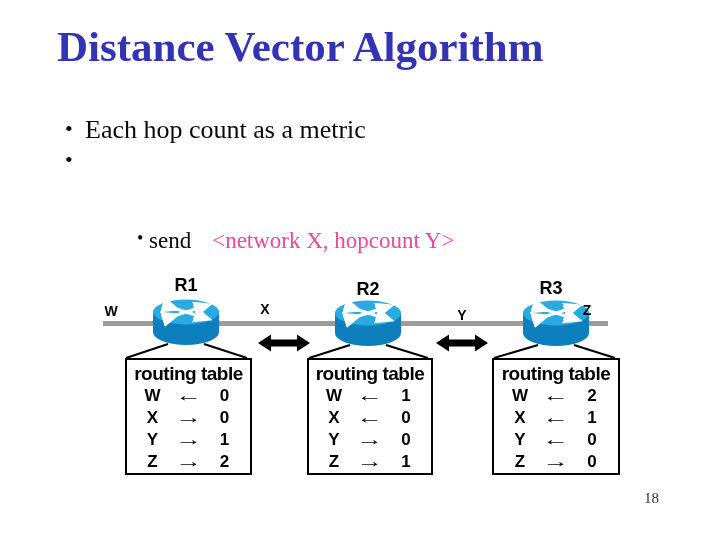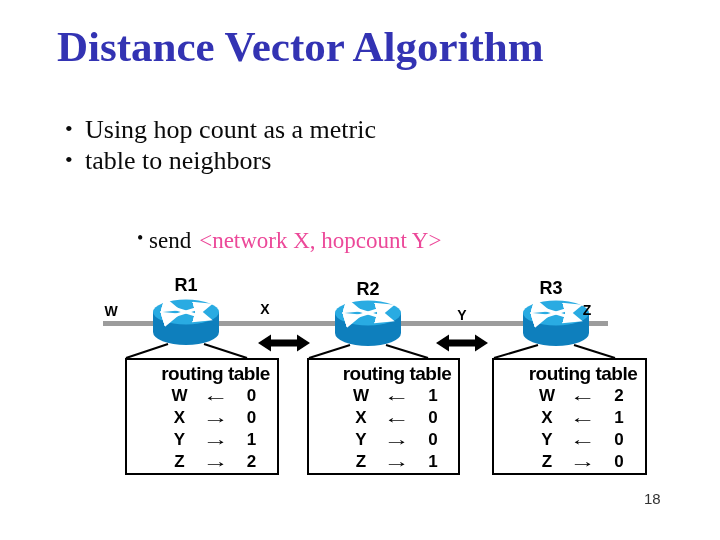--- a/index.html
+++ b/index.html
@@ -11,60 +11,59 @@
          font-weight:bold;font-size:43px;color:#3333B3;letter-spacing:0px;white-space:nowrap;}
 
   .bullets{position:absolute;left:62px;top:114px;width:630px;font-size:26px;
            line-height:31px;color:#0a0a0a;}
   .bullet{position:relative;padding-left:23px;}
   .bullet .dot{position:absolute;left:3px;top:-1px;font-size:22px;}
 
   .subbullet{position:absolute;left:137px;top:228px;font-size:23px;color:#0a0a0a;
              padding-left:12px;white-space:nowrap;}
   .subbullet .dot{position:absolute;left:0px;top:0px;font-size:18px;}
-  .subbullet .send{margin-right:8px;}
+  .subbullet .send{margin-right:21px;}
   .subbullet .payload{color:#ec4899;}
 
   .diagram-svg{position:absolute;left:0;top:250px;width:720px;height:250px;}
 
   .rtable{position:absolute;top:358px;height:113px;background:#ffffff;
           border:2px solid #000000;font-family:"Liberation Sans",sans-serif;
-          display:flex;flex-direction:column;padding-left:27px;}
+          display:flex;flex-direction:column;}
   .rtable.t0{left:125px;width:123px;}
   .rtable.t1{left:307px;width:122px;}
   .rtable.t2{left:492px;width:124px;}
   .rtable .ttitle{font-weight:bold;font-size:19px;text-align:center;margin-top:3px;
                   letter-spacing:-0.5px;}
   .rtable .rows{flex:1;display:flex;flex-direction:column;justify-content:space-evenly;
                 padding-bottom:2px;}
   .trow{display:grid;grid-template-columns:26px 46px 26px;justify-content:center;
         align-items:center;height:22px;}
   .trow .dest{font-weight:bold;font-size:17px;text-align:center;}
   .trow .arr{font-size:17px;font-weight:bold;text-align:center;display:inline-block;
              transform:scaleX(1.55);transform-origin:center;}
   .trow .cost{font-weight:bold;font-size:17px;text-align:center;}
 
   .page-number{position:absolute;left:644px;top:490px;font-size:15px;color:#333333;
-               font-family:Liberation Sans, sans-serif;}
+               font-family:Liberation Serif, serif;}
 </style>
 </head>
 <body>
 
 <div class="slide">
 
   <div class="title">Distance Vector Algorithm</div>
 
   <div class="bullets">
     <div class="bullet">
       <span class="dot">•</span>
-      <div>Using hop count as a metric</div>
+      <div>Each hop count as a metric</div>
     </div>
     <div class="bullet">
       <span class="dot">•</span>
-      <div>table to neighbors</div>
     </div>
   </div>
 
   <div class="subbullet">
     <span class="dot">•</span>
     <span class="send">send</span><span class="payload">&lt;network X, hopcount Y&gt;</span>
   </div>
 
   <svg class="diagram-svg" viewBox="0 0 720 250">
     <defs>

